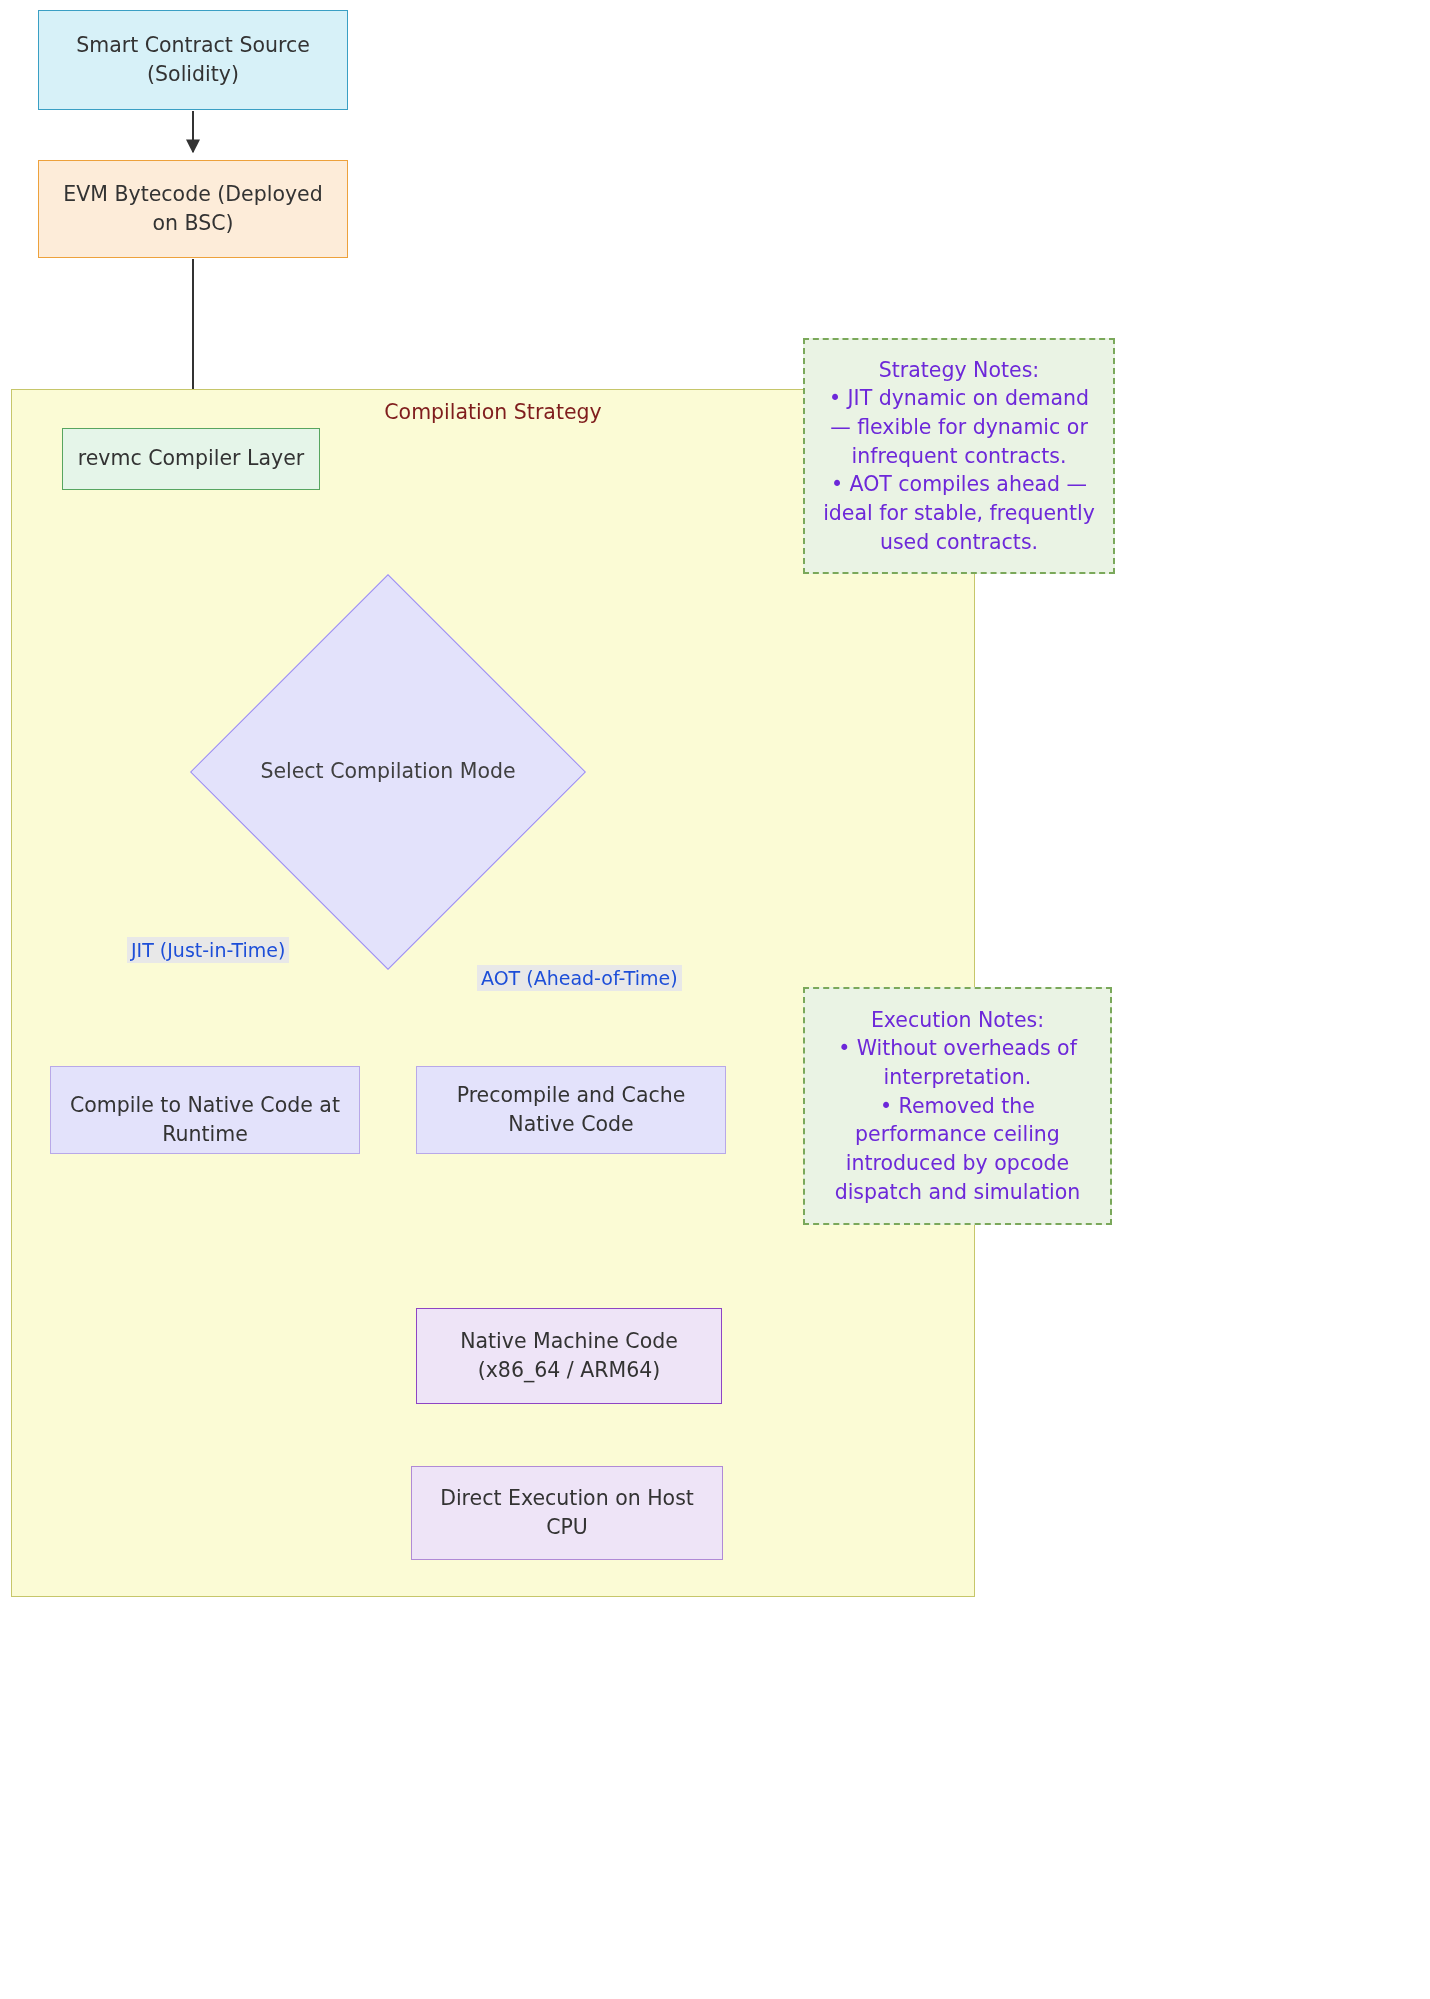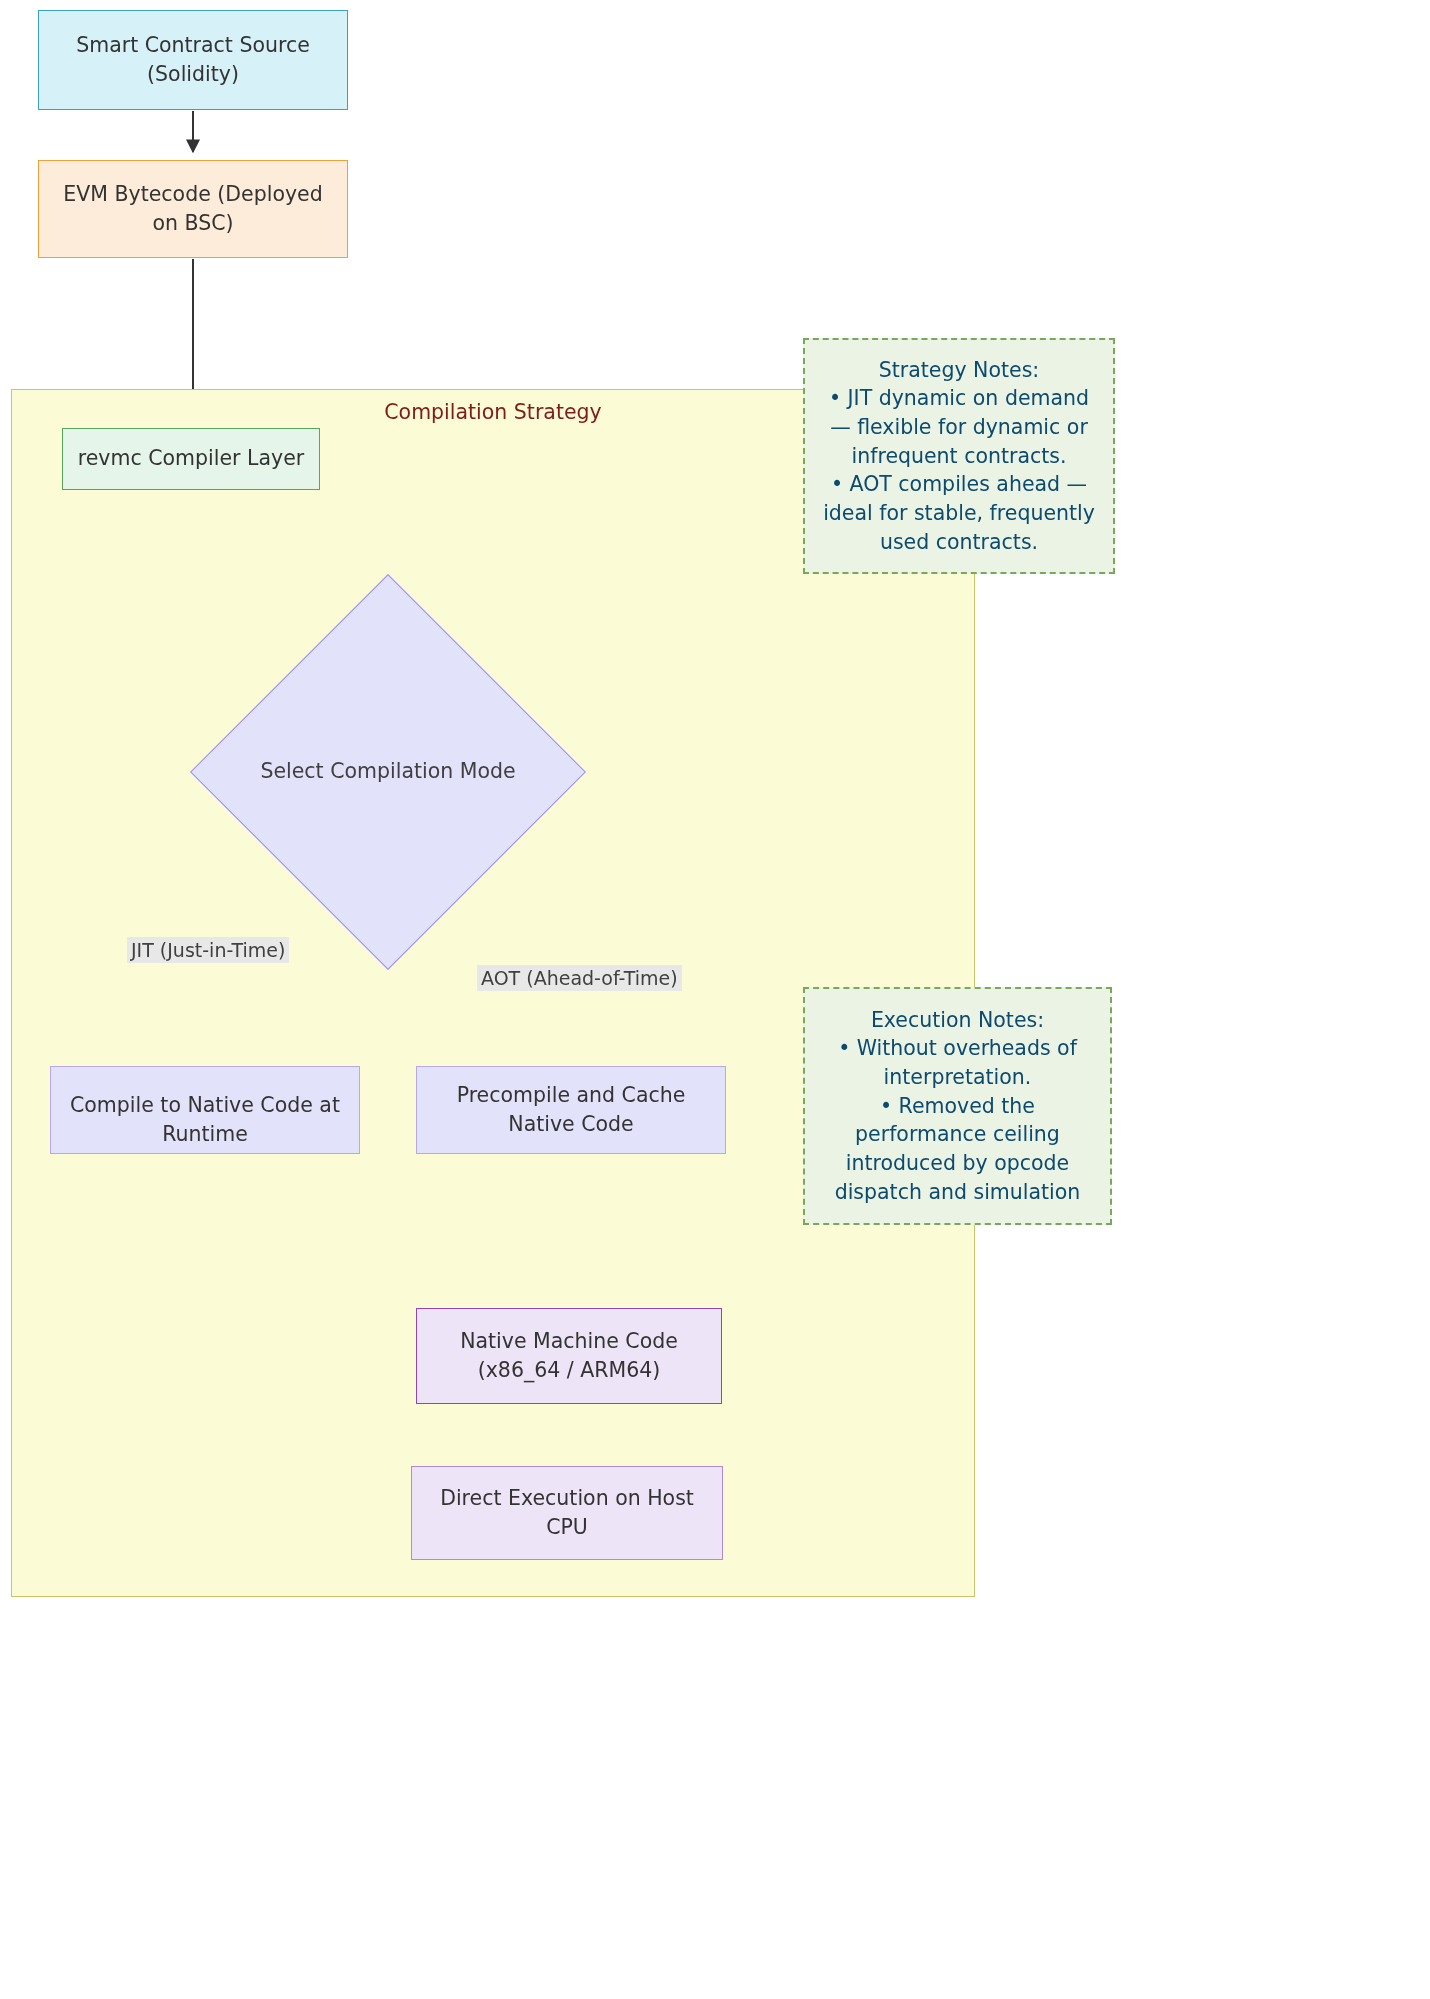--- a/index.html
+++ b/index.html
@@ -114,40 +114,40 @@
     background: #eee4f7;
     border: 1.6px solid #b08ad6;
     left: 411px; top: 1466px; width: 312px; height: 94px;
   }
   .note {
     position: absolute;
     box-sizing: border-box;
     background: #eaf3e4;
     border: 2px dashed #7aa85a;
     text-align: center;
-    color: #0c4a6e;
+    color: #6d28d9;
     font-size: 20.5px;
     line-height: 1.4;
     display: flex;
     align-items: center;
     justify-content: center;
     padding: 6px 14px;
     z-index: 3;
   }
   .note .nl { display: block; }
   .n-strategy-notes {
     left: 803px; top: 338px; width: 312px; height: 236px;
   }
   .n-exec-notes {
     left: 803px; top: 987px; width: 309px; height: 238px;
   }
   .edge-label {
     position: absolute;
     background: #e8e8e8;
-    color: #404040;
+    color: #1d4ed8;
     font-size: 19px;
     padding: 2px 4px;
     white-space: nowrap;
     z-index: 4;
   }
   .el-jit { left: 127px; top: 937px; }
   .el-aot { left: 477px; top: 937px; margin-top: 28px; }
 </style>
 </head>
 <body>

